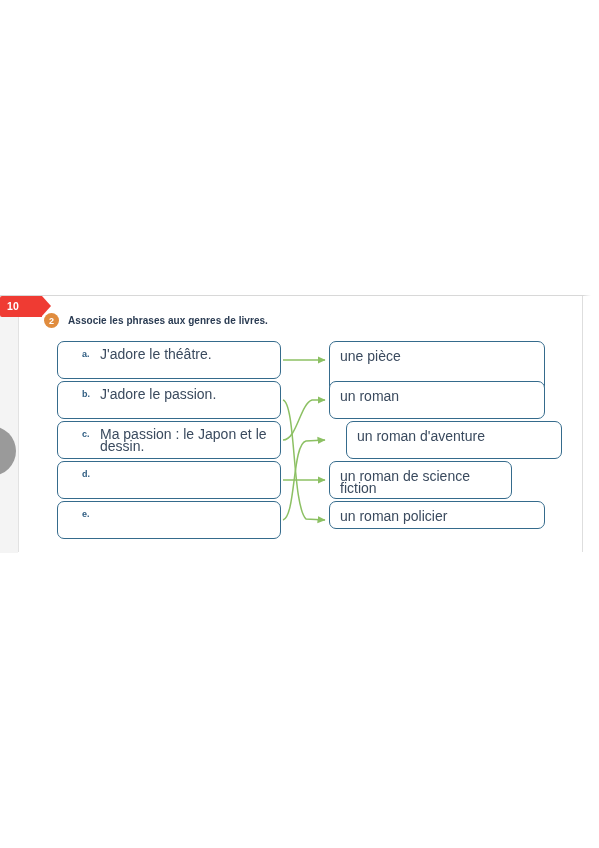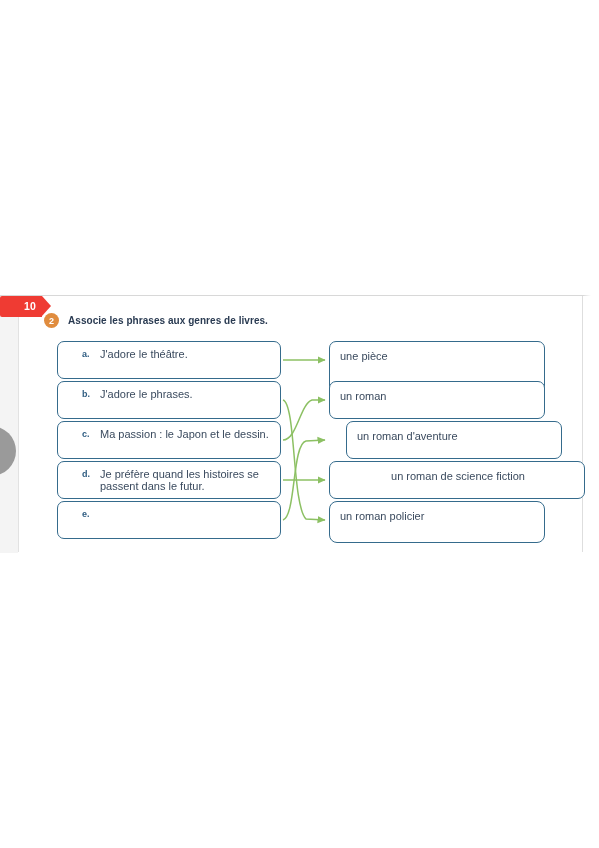--- a/index.html
+++ b/index.html
@@ -52,21 +52,21 @@
     position: absolute;
     left: 0px;
     top: 296px;
     width: 42px;
     height: 21px;
     background: #ef3b33;
     color: #ffffff;
     font-size: 10.5px;
     font-weight: bold;
     line-height: 21px;
-    padding-left: 24px;
+    padding-left: 7px;
     box-sizing: border-box;
     border-radius: 2px 0 0 2px;
     z-index: 40;
     letter-spacing: 0.2px;
   }
   #page-flag .flag-tail {
     position: absolute;
     right: -9px;
     top: 0px;
     width: 0;
@@ -134,21 +134,21 @@
     border: 1.2px solid #356b8c;
     border-radius: 7px;
     background: #ffffff;
     pointer-events: auto;
   }
   .match-box .box-text {
     position: absolute;
     left: 0px;
     top: 7px;
     right: 8px;
-    font-size: 11px;
+    font-size: 14px;
     color: #3a4a5e;
     line-height: 11.5px;
   }
   .left-box .box-letter {
     position: absolute;
     left: 24px;
     top: 7px;
     font-size: 9px;
     font-weight: bold;
     color: #2f5d82;
@@ -194,54 +194,53 @@
 
 <div id="matching-area">
 
   <div class="match-box left-box" style="left:57px; top:341px; width:224px; height:38px;">
     <span class="box-letter">a.</span>
     <span class="box-text">J'adore le théâtre.</span>
   </div>
 
   <div class="match-box left-box" style="left:57px; top:381px; width:224px; height:38px;">
     <span class="box-letter">b.</span>
-    <span class="box-text">J'adore le phrases.</span>
+    <span class="box-text">J'adore le passion.</span>
   </div>
 
   <div class="match-box left-box" style="left:57px; top:421px; width:224px; height:38px;">
     <span class="box-letter">c.</span>
     <span class="box-text">Ma passion : le Japon et le dessin.</span>
   </div>
 
   <div class="match-box left-box" style="left:57px; top:461px; width:224px; height:38px;">
     <span class="box-letter">d.</span>
-    <span class="box-text">Je préfère quand les histoires se passent dans le futur.</span>
   </div>
 
   <div class="match-box left-box" style="left:57px; top:501px; width:224px; height:38px;">
     <span class="box-letter">e.</span>
   </div>
 
   <div class="match-box right-box" style="left:329px; top:341px; width:216px; height:54px;">
     <span class="box-text">une pièce</span>
   </div>
 
   <div class="match-box right-box" style="left:329px; top:381px; width:216px; height:38px;">
     <span class="box-text">un roman</span>
   </div>
 
   <div class="match-box right-box" style="left:346px; top:421px; width:216px; height:38px;">
     <span class="box-text">un roman d'aventure</span>
   </div>
 
-  <div class="match-box right-box" style="left:329px; top:461px; width:256px; height:38px;text-align:center;">
+  <div class="match-box right-box" style="left:329px; top:461px; width:183px; height:38px;">
     <span class="box-text">un roman de science fiction</span>
   </div>
 
-  <div class="match-box right-box" style="left:329px; top:501px; width:216px; height:42px;border-radius:8px;">
+  <div class="match-box right-box" style="left:329px; top:501px; width:216px; height:28px;">
     <span class="box-text">un roman policier</span>
   </div>
 </div>
 
 <svg id="connector-svg" viewBox="0 0 599 848">
   <defs>
     <marker id="arrowGreen" markerWidth="6" markerHeight="6" refX="5" refY="3" orient="auto">
       <path d="M0,0.6 L5.4,3 L0,5.4 z" fill="#8cc063"></path>
     </marker>
   </defs>

